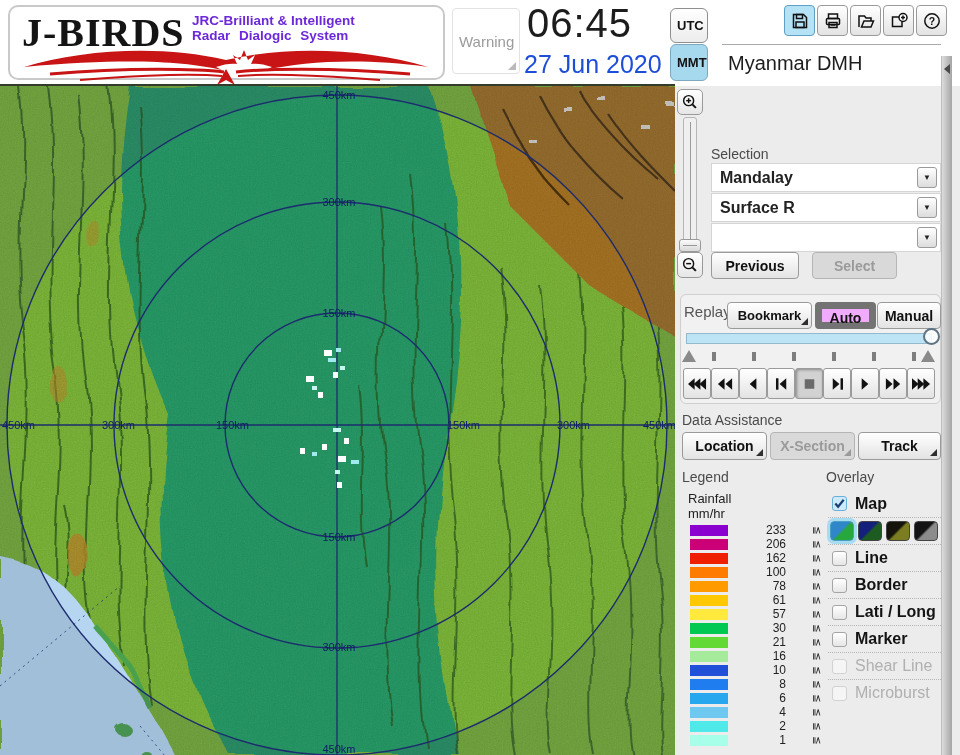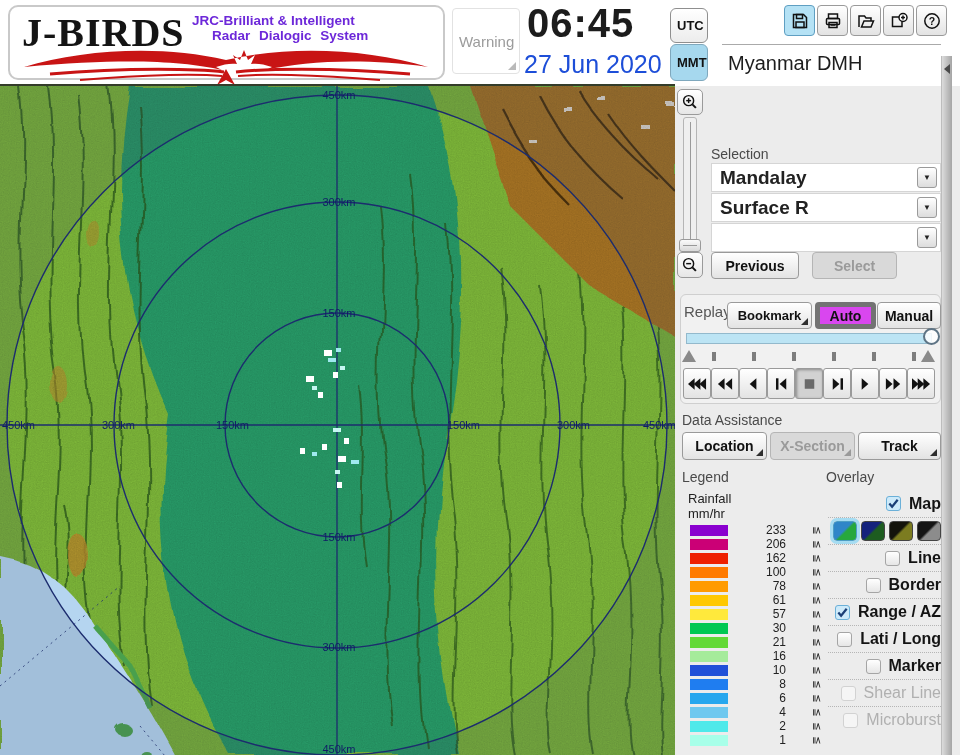--- a/index.html
+++ b/index.html
@@ -5,26 +5,26 @@
   html,body{margin:0;padding:0;background:#e9e9e9;}
   .app{position:relative;width:960px;height:755px;overflow:hidden;background:#ececec;
        font-family:"Liberation Sans",sans-serif;-webkit-font-smoothing:antialiased;}
   .app *{box-sizing:border-box;}
 
   
   .header{position:absolute;left:0;top:0;width:960px;height:86px;background:#fff;}
   .logo-box{position:absolute;left:8px;top:5px;width:437px;height:75px;border:2px solid #c9c9c9;border-radius:10px;background:#fff;}
   .logo-title{position:absolute;left:12px;top:2px;font-family:"Liberation Serif",serif;font-weight:700;font-size:40px;color:#141414;letter-spacing:1px;}
   .logo-tag{position:absolute;left:182px;top:6px;color:#6d28d9;font-weight:700;font-size:13.5px;line-height:15px;}
-  .logo-tag .l2{word-spacing:5px;margin-left:20px;}
+  .logo-tag .l2{word-spacing:5px;}
   .eagle{position:absolute;left:10px;top:36px;width:420px;height:42px;}
   .warning-btn{position:absolute;left:452px;top:8px;width:68px;height:66px;background:#fff;border:1px solid #e2e2e2;border-radius:4px;
        color:#9c9c9c;font-size:15px;cursor:pointer;font-family:inherit;}
   .warning-btn::after{content:"";position:absolute;right:3px;bottom:3px;border-left:8px solid transparent;border-bottom:8px solid #b9b9b9;}
-  .clock-time{position:absolute;left:527px;top:1px;font-size:40px;font-weight:700;letter-spacing:1px;color:#1c1c1c;}
+  .clock-time{position:absolute;left:527px;top:1px;font-size:40px;font-weight:400;letter-spacing:1px;color:#1c1c1c;}
   .clock-date{position:absolute;left:524px;top:50px;font-size:25px;color:#1d4ed8;}
   .tz{position:absolute;left:670px;width:38px;height:35px;border:1px solid #8f8f8f;border-radius:6px;
       font-size:13px;font-weight:700;color:#111;font-family:inherit;cursor:pointer;}
   .tz.utc{top:8px;background:linear-gradient(#ffffff,#ececec);}
   .tz.mmt{top:44px;height:37px;background:#a6d8ee;border-color:#7fa8bd;}
   .toolbar{position:absolute;left:784px;top:5px;display:flex;gap:2px;}
   .tbtn{width:31px;height:31px;border:1px solid #9a9a9a;border-radius:4px;background:linear-gradient(#ffffff,#e3e3e3);
         display:flex;align-items:center;justify-content:center;padding:0;cursor:pointer;}
   .tbtn.sel{background:#b5e2f5;border-color:#5f9fc2;}
   .tbtn svg{stroke:#111;fill:none;stroke-width:1.5;}
@@ -47,28 +47,28 @@
         background:linear-gradient(#fbfbfb,#d9d9d9);cursor:pointer;}
   .zhandle::before{content:"";position:absolute;left:3px;right:3px;top:5px;height:1px;background:#999;}
 
   
   .range-box{position:absolute;left:722px;top:88px;width:219px;height:52px;background:#fff;border:1px solid #e0e0e0;}
   .range-div{position:absolute;left:112px;top:4px;bottom:4px;width:1px;background:#777;}
   .range-label{position:absolute;left:122px;top:5px;font-size:14px;color:#3a3a3a;}
   .range-value{position:absolute;right:8px;bottom:5px;font-size:23px;color:#111;}
   .sec-label{position:absolute;font-size:14px;color:#4a4a4a;}
   .dd{position:absolute;left:711px;width:230px;height:29px;background:#fff;border:1px solid #d5d5d5;}
-  .dd .val{position:absolute;left:8px;top:0;line-height:27px;font-size:19px;font-weight:600;color:#222;}
+  .dd .val{position:absolute;left:8px;top:0;line-height:27px;font-size:16px;font-weight:600;color:#222;}
   .dd .arrow{position:absolute;right:3px;top:3px;width:20px;height:21px;border:1px solid #9a9a9a;border-radius:3px;
        background:linear-gradient(#ffffff,#dcdcdc);display:flex;align-items:center;justify-content:center;padding:0;cursor:pointer;}
   .dd .arrow span{font-size:8px;color:#222;line-height:1;}
   .btn{border:1px solid #9a9a9a;border-radius:4px;background:linear-gradient(#ffffff,#e3e3e3);
        font-size:14px;font-weight:700;color:#111;font-family:inherit;cursor:pointer;position:absolute;}
   .btn.dis{background:#d9d9d9;color:#9a9a9a;border-color:#b5b5b5;cursor:default;}
-  .btn.sel{background:#d946ef;border:5px solid #737373;}
+  .btn.sel{background:#f0abfc;border:7px solid #737373;}
   .corner::after{content:"";position:absolute;right:3px;bottom:3px;border-left:7px solid transparent;border-bottom:7px solid #2e2e2e;}
   .corner.dis::after{border-bottom-color:#9a9a9a;}
 
   .groupbox{position:absolute;left:680px;top:294px;width:261px;height:110px;border:1px solid #cfcfcf;border-radius:6px;background:rgba(255,255,255,.25);}
   .replay-label{position:absolute;left:684px;top:303px;font-size:15px;color:#555;}
   .slider-track{position:absolute;left:686px;top:333px;width:246px;height:11px;background:#bce4f4;border:1px solid #93b9cc;}
   .slider-handle{position:absolute;left:923px;top:328px;width:17px;height:17px;border:2px solid #5e7485;border-radius:50%;background:rgba(255,255,255,.85);cursor:pointer;}
   .tri{position:absolute;width:0;height:0;border-left:7px solid transparent;border-right:7px solid transparent;border-bottom:12px solid #8a8a8a;}
   .ticks{position:absolute;left:686px;top:352px;width:246px;height:10px;}
   .tick{position:absolute;top:0;width:4px;height:9px;background:#7d7d7d;}
@@ -82,21 +82,21 @@
   
   .legend-head{position:absolute;left:688px;top:491px;font-size:13px;color:#222;line-height:15px;}
   .legend-rows{position:absolute;left:690px;top:523px;}
   .leg-row{display:flex;align-items:center;height:14px;gap:24px;}
   .leg-swatch{width:38px;height:11px;display:inline-block;}
   .leg-val{width:32px;text-align:right;font-size:12px;color:#222;margin-left:2px;}
   .leg-sym{display:inline-block;transform:rotate(90deg);font-size:10px;color:#222;margin-left:3px;}
 
   
   .overlay-list{position:absolute;left:828px;top:490px;width:113px;}
-  .ov-row{display:flex;align-items:center;height:27px;justify-content:flex-end;}
+  .ov-row{display:flex;align-items:center;height:27px;}
   .ov-row.sep{border-top:1px dotted #b5b5b5;}
   .cb{width:15px;height:15px;border:1px solid #a5a5a5;border-radius:3px;background:linear-gradient(#ffffff,#e6e6e6);
       margin:0 8px 0 4px;display:flex;align-items:center;justify-content:center;flex:none;}
   .cb.checked{background:#cdeafa;border-color:#6bb0d8;}
   .cb.disabled{border-color:#d2d2d2;background:#f5f5f5;}
   .ov-label{font-size:16px;font-weight:700;color:#141414;white-space:nowrap;}
   .ov-row.dis .ov-label{color:#b0b0b0;font-weight:400;}
   .swrow{gap:4px;padding-left:2px;}
   .mapsw{width:24px;height:20px;border:1px solid #444;border-radius:4px;display:inline-block;cursor:pointer;}
   .mapsw.sel{box-shadow:0 0 0 3px #a5dcf2;border-color:#4d9ec4;}
@@ -534,28 +534,20 @@
       </div>
       <div class="ov-row sep">
         <span class="cb unchecked"></span>
         <span class="ov-label">Line</span>
       </div>
       <div class="ov-row sep">
         <span class="cb unchecked"></span>
         <span class="ov-label">Border</span>
       </div>
       <div class="ov-row sep">
-        <span class="cb checked">
-          <svg viewBox="0 0 14 14" width="13" height="13">
-            <path d="M2.5 7 L5.5 10.5 L11.5 3" fill="none" stroke="#1b3f77" stroke-width="2.4"></path>
-          </svg>
-        </span>
-        <span class="ov-label">Range / AZ</span>
-      </div>
-      <div class="ov-row sep">
         <span class="cb unchecked"></span>
         <span class="ov-label">Lati / Long</span>
       </div>
       <div class="ov-row sep">
         <span class="cb unchecked"></span>
         <span class="ov-label">Marker</span>
       </div>
       <div class="ov-row sep dis">
         <span class="cb disabled"></span>
         <span class="ov-label">Shear Line</span>

